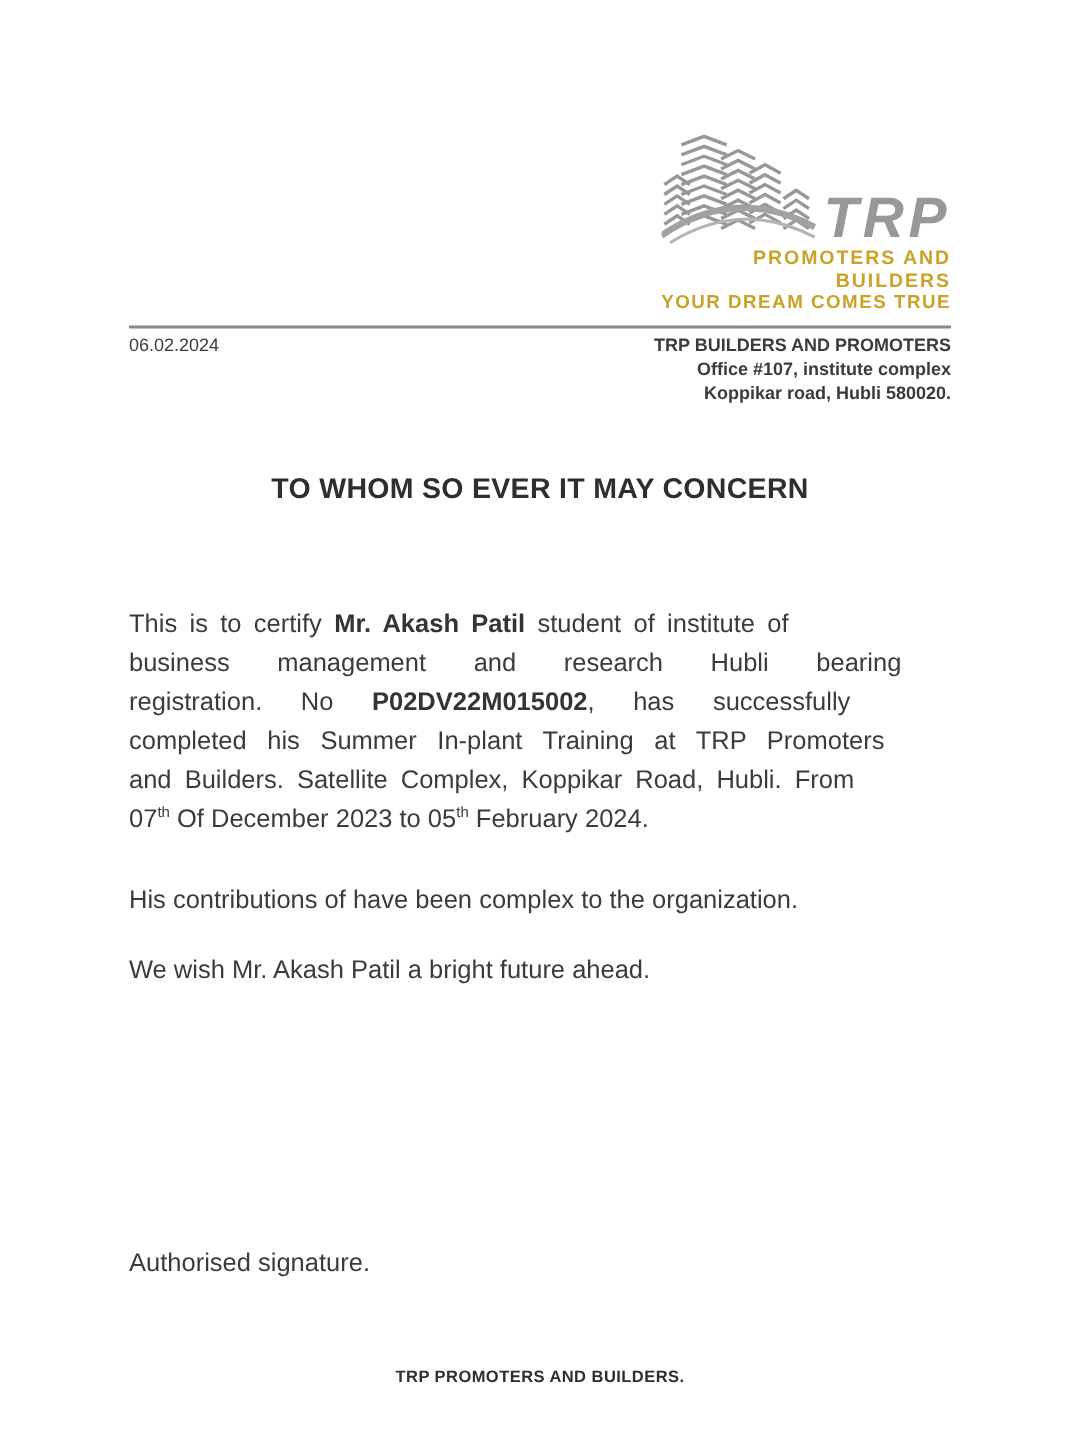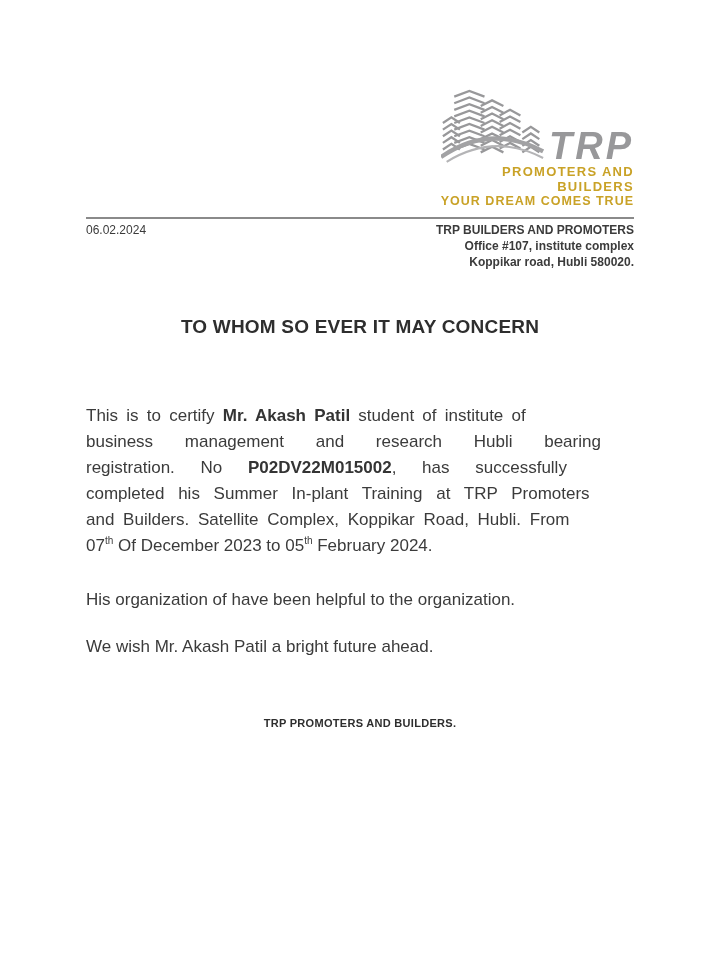--- a/index.html
+++ b/index.html
@@ -137,22 +137,23 @@
 
     <div class="p1">
       <div class="jline ws-a"><span>This is to certify </span><b>Mr. Akash Patil</b><span> student of institute of</span></div>
       <div class="jline ws-b">business management and research Hubli bearing</div>
       <div class="jline ws-c"><span>registration. No </span><b>P02DV22M015002</b><span>, has successfully</span></div>
       <div class="jline ws-d">completed his Summer In-plant Training at TRP Promoters</div>
       <div class="jline ws-e">and Builders. Satellite Complex, Koppikar Road, Hubli. From</div>
       <div class="jline"><span>07</span><sup>th</sup><span> Of December 2023 to 05</span><sup>th</sup><span> February 2024.</span></div>
     </div>
 
-    <p class="line p2">His organization of have been helpful to the organization.</p>
+    <p class="line p2">His contributions of have been complex to the organization.</p>
     <p class="line p3">We wish Mr. Akash Patil a bright future ahead.</p>
 
+    <p class="line signature">Authorised signature.</p>
 
     <div class="footer">
       <div>TRP PROMOTERS AND BUILDERS.</div>
     </div>
 
   </div>
 </div>
 
 </body></html>

